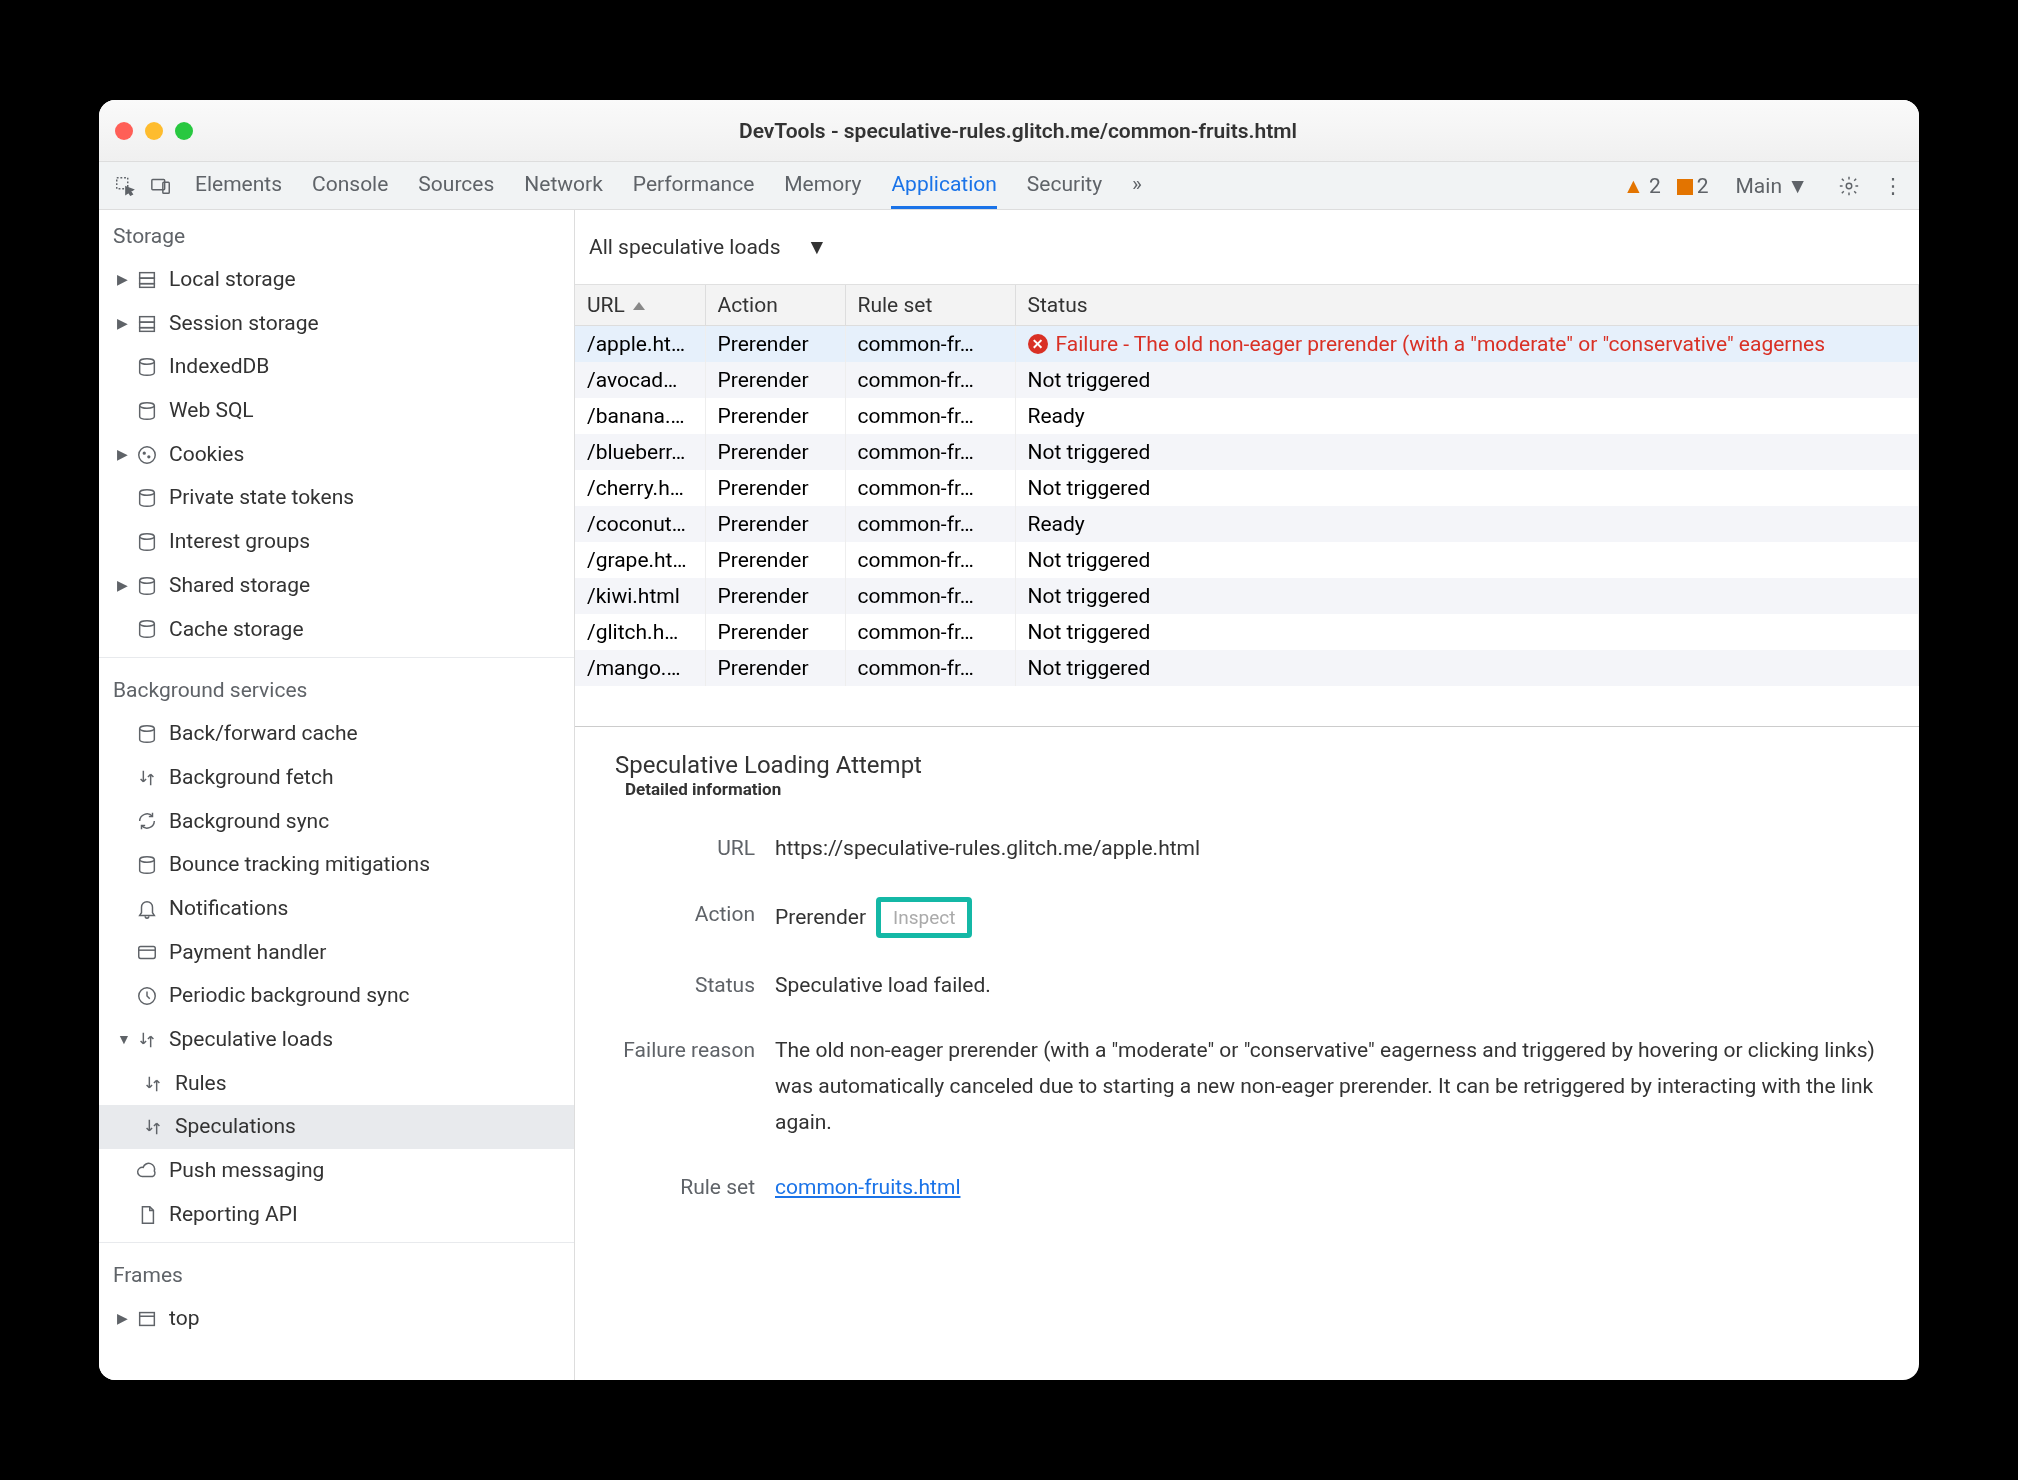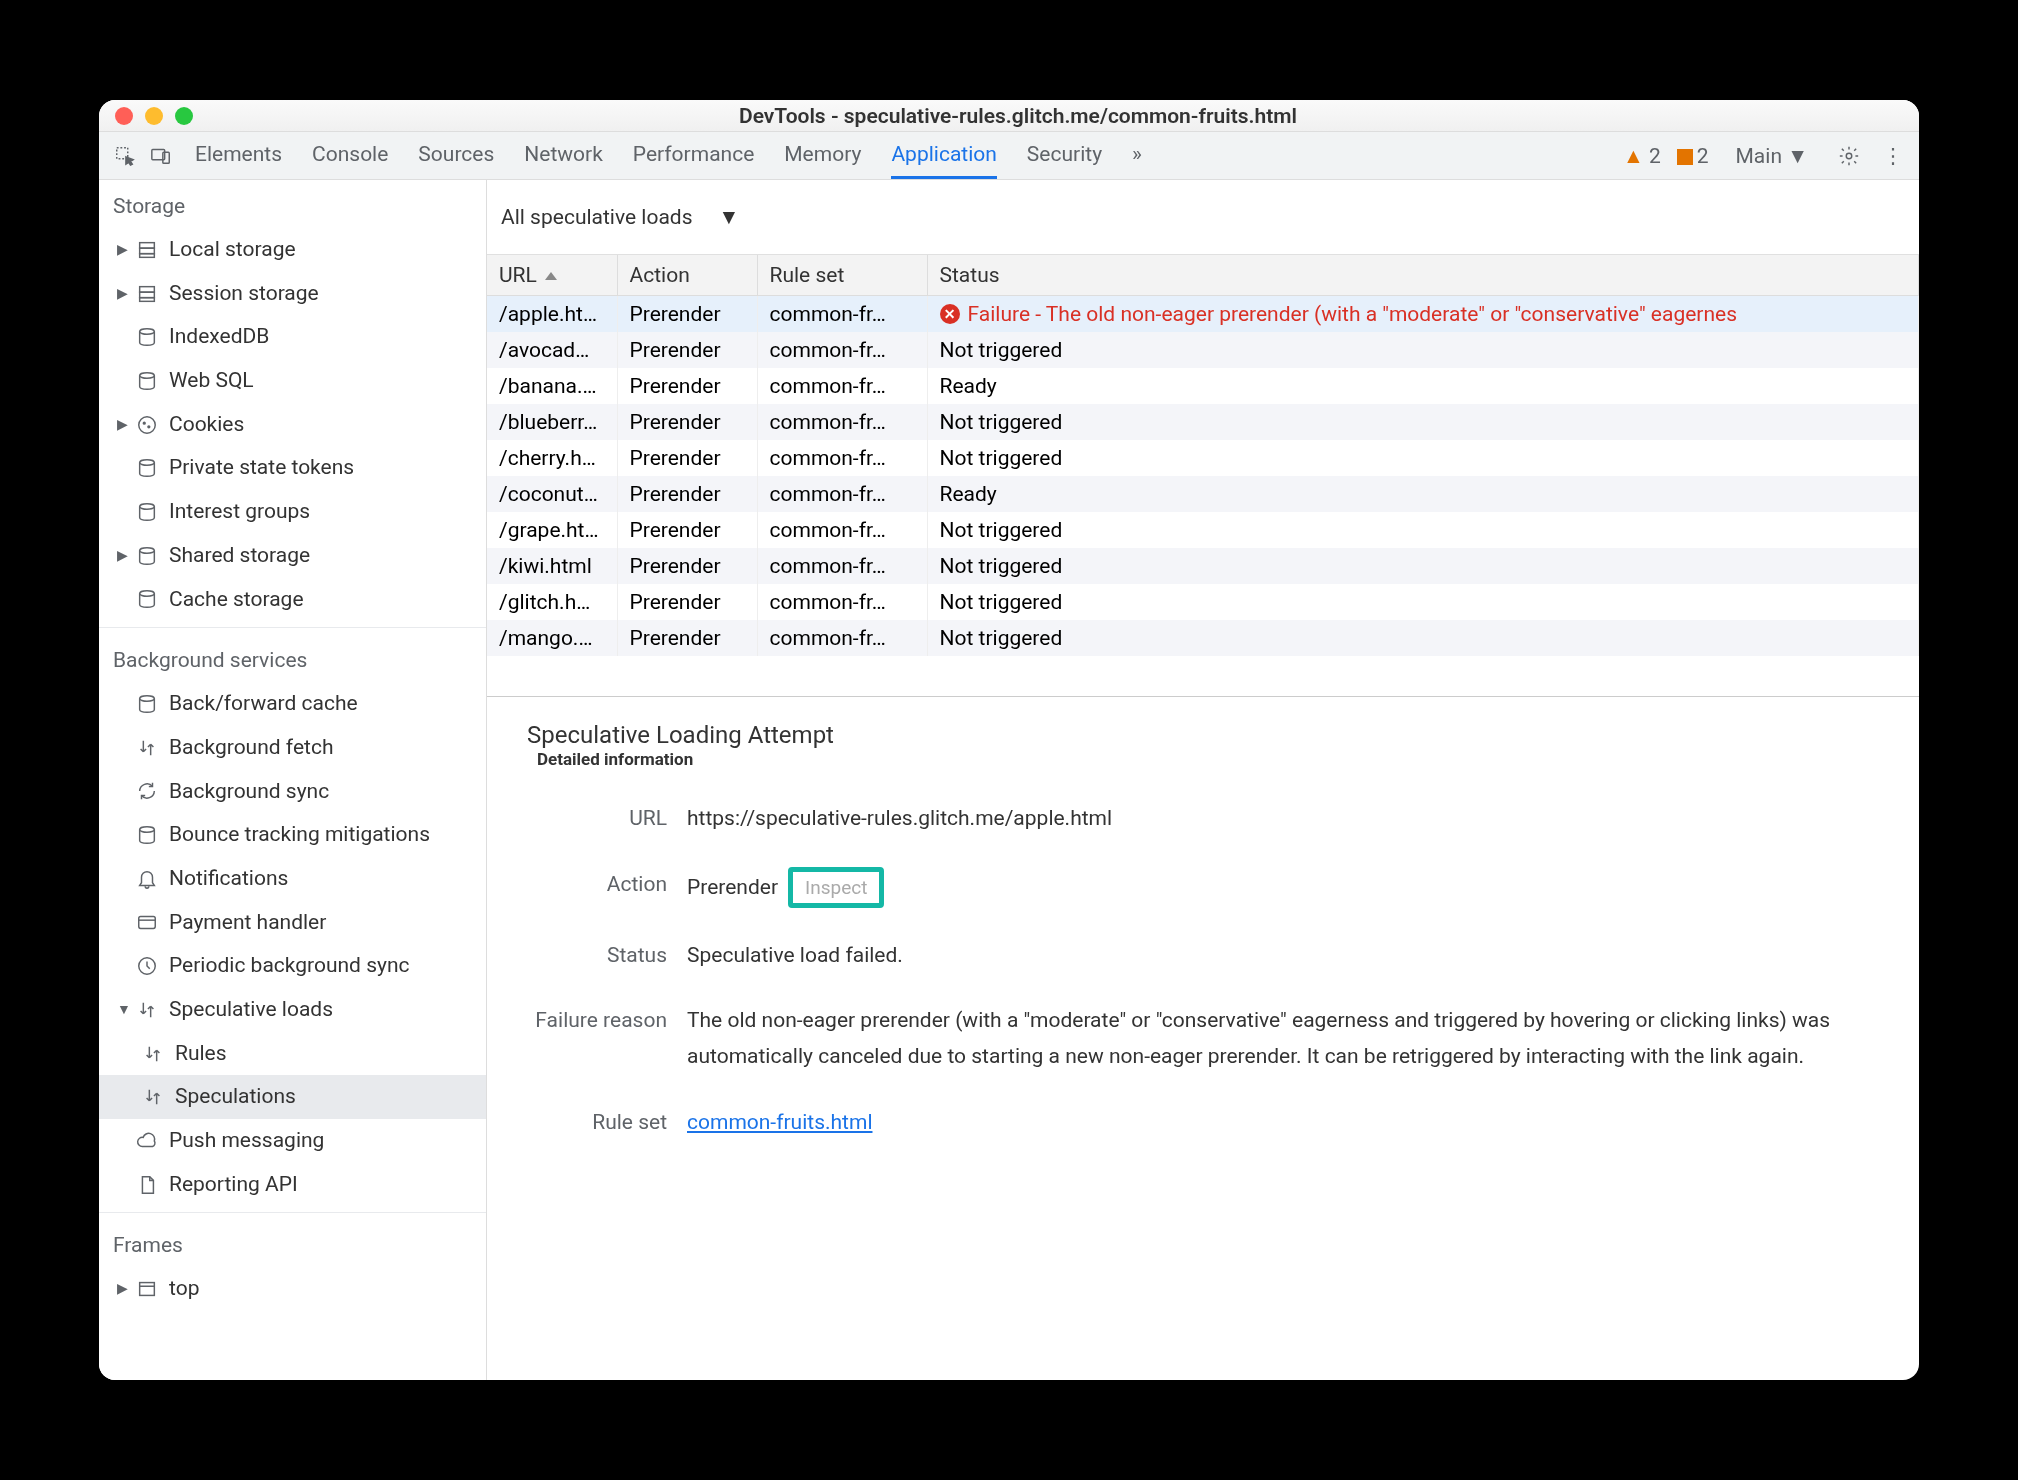--- a/index.html
+++ b/index.html
@@ -1,33 +1,33 @@
 <!DOCTYPE html>
 <html><head>
 <meta charset="utf-8">
 <style>
 * { margin:0; padding:0; box-sizing:border-box; font-family:-apple-system,BlinkMacSystemFont,"Segoe UI",Roboto,sans-serif; }
 body { background:#000; width:2018px; height:1480px; display:flex; align-items:center; justify-content:center; }
 .window { width:1820px; height:1280px; background:#fff; border-radius:16px; overflow:hidden; box-shadow:0 40px 80px rgba(0,0,0,.5); display:flex; flex-direction:column; }
-.titlebar { height:32px; background:linear-gradient(#fafafa,#f0f0f0); border-bottom:1px solid #ddd; display:flex; align-items:center; padding:0 16px; }
+.titlebar { height:62px; background:linear-gradient(#fafafa,#f0f0f0); border-bottom:1px solid #ddd; display:flex; align-items:center; padding:0 16px; }
 .traffic { display:flex; gap:12px; }
 .dot { width:18px; height:18px; border-radius:50%; }
 .dot.r{background:#ff5f57}.dot.y{background:#febc2e}.dot.g{background:#28c840}
 .title { flex:1; text-align:center; font-size:21px; font-weight:600; color:#333; }
 .toolbar { height:48px; background:#f1f3f4; border-bottom:1px solid #ddd; display:flex; align-items:center; padding:0 12px; gap:8px; font-size:21px; color:#5f6368; }
 .tb-icon { width:28px; display:flex; justify-content:center; cursor:pointer; }
 .tabs { display:flex; gap:30px; margin-left:12px; flex:1; }
 .tab { cursor:pointer; padding:10px 0; }
 .tab.active { color:#1a73e8; border-bottom:3px solid #1a73e8; }
 .tb-right { display:flex; align-items:center; gap:16px; }
 .badge-w{color:#e37400;font-weight:600}
 .issue-box{width:16px;height:16px;background:#e37400;display:inline-block;margin-right:4px;vertical-align:middle}
 .main-dd{padding:4px 10px;border:1px solid transparent;border-radius:4px;cursor:pointer}
 .body { flex:1; display:flex; overflow:hidden; }
-.sidebar { width:388px; border-right:1px solid #ddd; overflow-y:auto; background:#fff; font-size:21px; color:#333; }
+.sidebar { width:476px; border-right:1px solid #ddd; overflow-y:auto; background:#fff; font-size:21px; color:#333; }
 .sec-hdr { padding:14px 14px 10px; color:#5f6368; font-size:21px; }
 .tree-item { display:flex; align-items:center; padding:4px 14px 4px 18px; cursor:pointer; line-height:1.7; }
 .tree-item.indent1{padding-left:42px}
 .tree-item.selected{background:#e8eaed}
 .arrow{width:18px;display:inline-block;color:#5f6368;font-size:14px}
 .tree-item .icon{width:24px;margin-right:10px;display:flex;justify-content:center;color:#5f6368}
 hr.sep{border:none;border-top:1px solid #e8eaed;margin:6px 0}
 .right { flex:1; display:flex; flex-direction:column; overflow:hidden; }
 .filter-bar{padding:25px 14px;font-size:21px;color:#333;border-bottom:1px solid #e0e0e0;display:flex;align-items:flex-start;gap:26px;cursor:pointer}
 .table-wrap{flex:0 0 442px;overflow:auto;border-bottom:1px solid #ccc}

